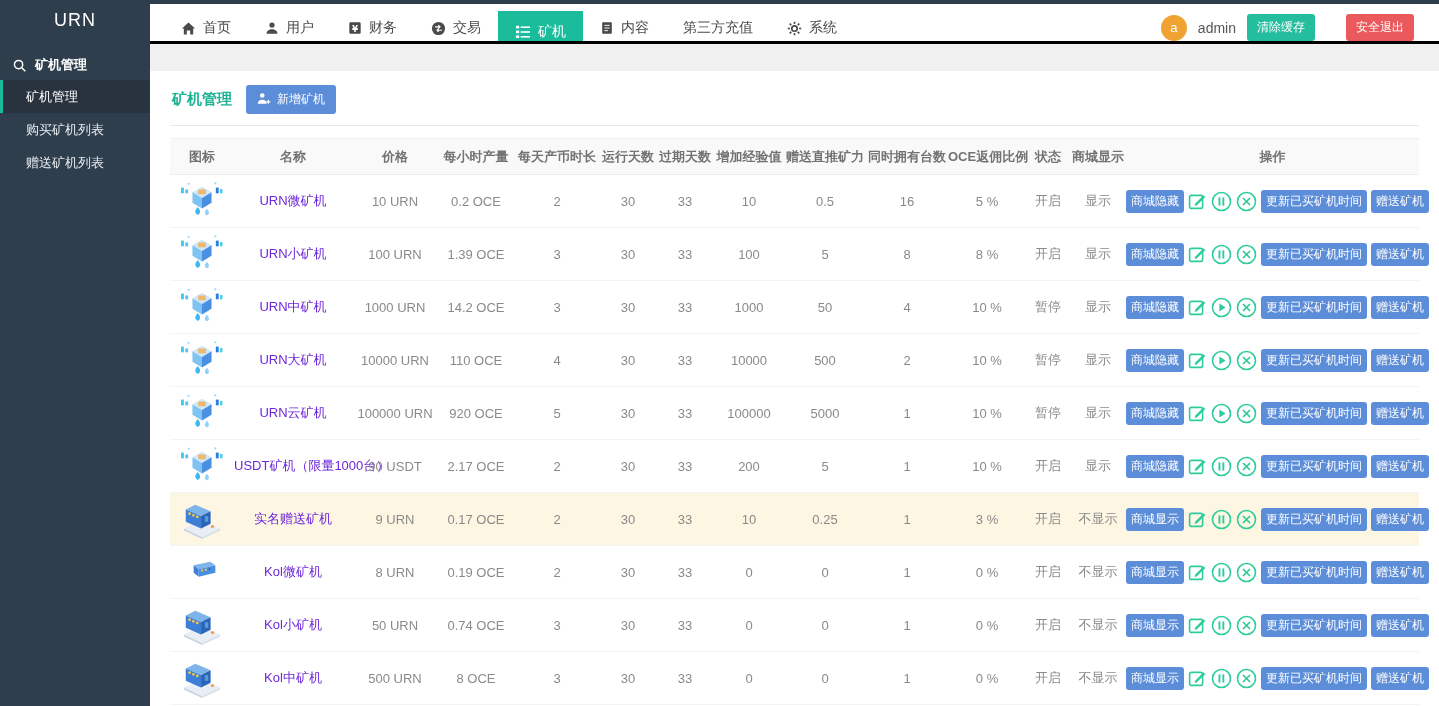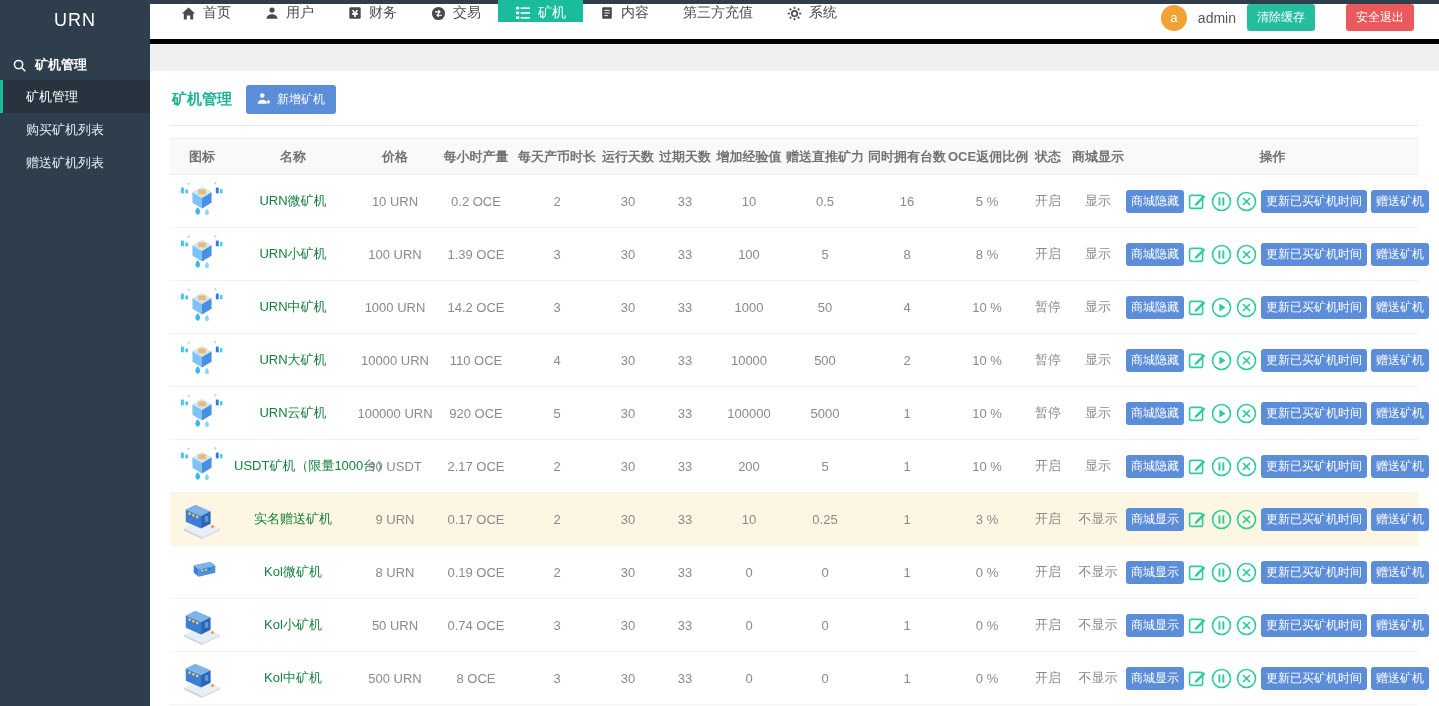--- a/index.html
+++ b/index.html
@@ -11,26 +11,26 @@
   .logo { height:44px; line-height:40px; text-align:center; color:#fff; font-size:18px; letter-spacing:1px; }
   .side-group { display:flex; align-items:center; gap:8px; padding-left:12px; height:30px; margin-top:6px;
                 color:#fff; font-size:13px; font-weight:bold; }
   .side-group svg { display:block; }
   .side-item { height:33px; line-height:33px; padding-left:26px; font-size:13px; color:#e6ebf0; cursor:pointer; }
   .side-item.active { background:#28333f; border-left:3px solid var(--accent,#1abc9c); padding-left:23px; color:#fff; }
 
   
   .main { flex:1; display:flex; flex-direction:column; min-width:0; }
 
-  .topbar { height:44px; background:#fff; position:relative; display:flex; align-items:flex-start; border-bottom:5px solid #000000; }
+  .topbar { height:44px; background:#fff; position:relative; display:flex; align-items:flex-end; border-bottom:3px solid #000000; }
   .topbar::before { content:""; position:absolute; top:0; left:0; right:0; height:4px; background:var(--sidebar-bg,#2f3e4d); }
   .nav-items { display:flex; align-items:stretch; position:relative; z-index:1; margin-left:14px; }
   .nav-item { display:flex; align-items:center; gap:7px; padding:4px 17px 0 17px; font-size:14px; color:#4a4a4a; cursor:pointer; white-space:nowrap; }
   .nav-item svg { display:block; }
-  .nav-item.active { background:var(--accent,#1abc9c); color:#fff; padding-top:4px; }
+  .nav-item.active { background:var(--accent,#1abc9c); color:#fff; padding-top:12px; }
   .top-right { margin-left:auto; display:flex; align-items:center; gap:11px; padding:4px 25px 0 0; position:relative; z-index:1; }
   .avatar { width:26px; height:26px; border-radius:50%; background:var(--avatar,#f0a332); color:#fff; font-size:13px;
             display:flex; align-items:center; justify-content:center; cursor:pointer; }
   .admin-name { font-size:14px; color:#555; }
   .btn-green { background:#24bd9e; color:#fff; font-size:12px; padding:5px 10px; border:none; border-radius:3px; cursor:pointer; }
   .btn-red   { background:var(--danger,#ea5a5c); color:#fff; font-size:12px; padding:5px 10px; border:none; border-radius:3px; cursor:pointer;margin-left:20px; }
 
   .breadcrumb-bar { height:27px; background:#f0f0f0; }
 
   .content { flex:1; padding:14px 20px 0 20px; background:#fff; }
@@ -41,21 +41,21 @@
   .divider { border-bottom:1px solid #e9e9e9; margin-top:12px; }
 
   
   table { width:100%; border-collapse:collapse; table-layout:fixed; margin-top:12px; }
   thead tr { background:#f9f9f9; height:36px; }
   th { font-size:13px; color:#737373; font-weight:bold; text-align:center; white-space:nowrap;
        border-top:1px solid #f0f0f0; border-bottom:1px solid #ededed; overflow:visible; }
   tbody tr { height:53px; border-bottom:1px solid #f3f3f3; }
   tbody tr.highlight { background:var(--highlight,#fdf6e3); }
   td { font-size:13px; color:#8a8a8a; text-align:center; white-space:nowrap; overflow:visible; }
-  td.name-cell { color:#15803d; }
+  td.name-cell { color:#6d28d9; }
   .machine-icon { display:inline-block; }
   .action-row { display:flex; align-items:center; gap:4px; }
   .btn-blue.sm { padding:3px 5px; font-size:12px; border-radius:3px; }
   .icon-btn { display:inline-flex; align-items:center; justify-content:center; cursor:pointer; }
   .icon-btn svg { display:block; }
 </style>
 </head>
 <body>
 
 <div class="sidebar">

